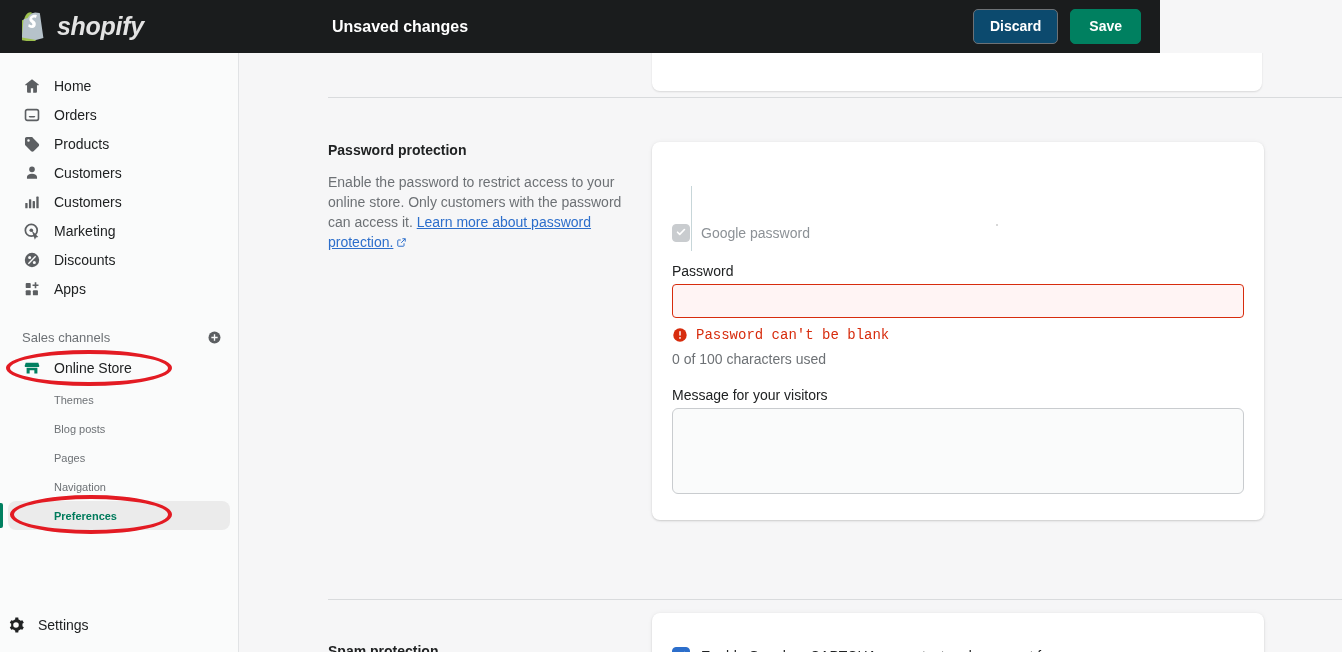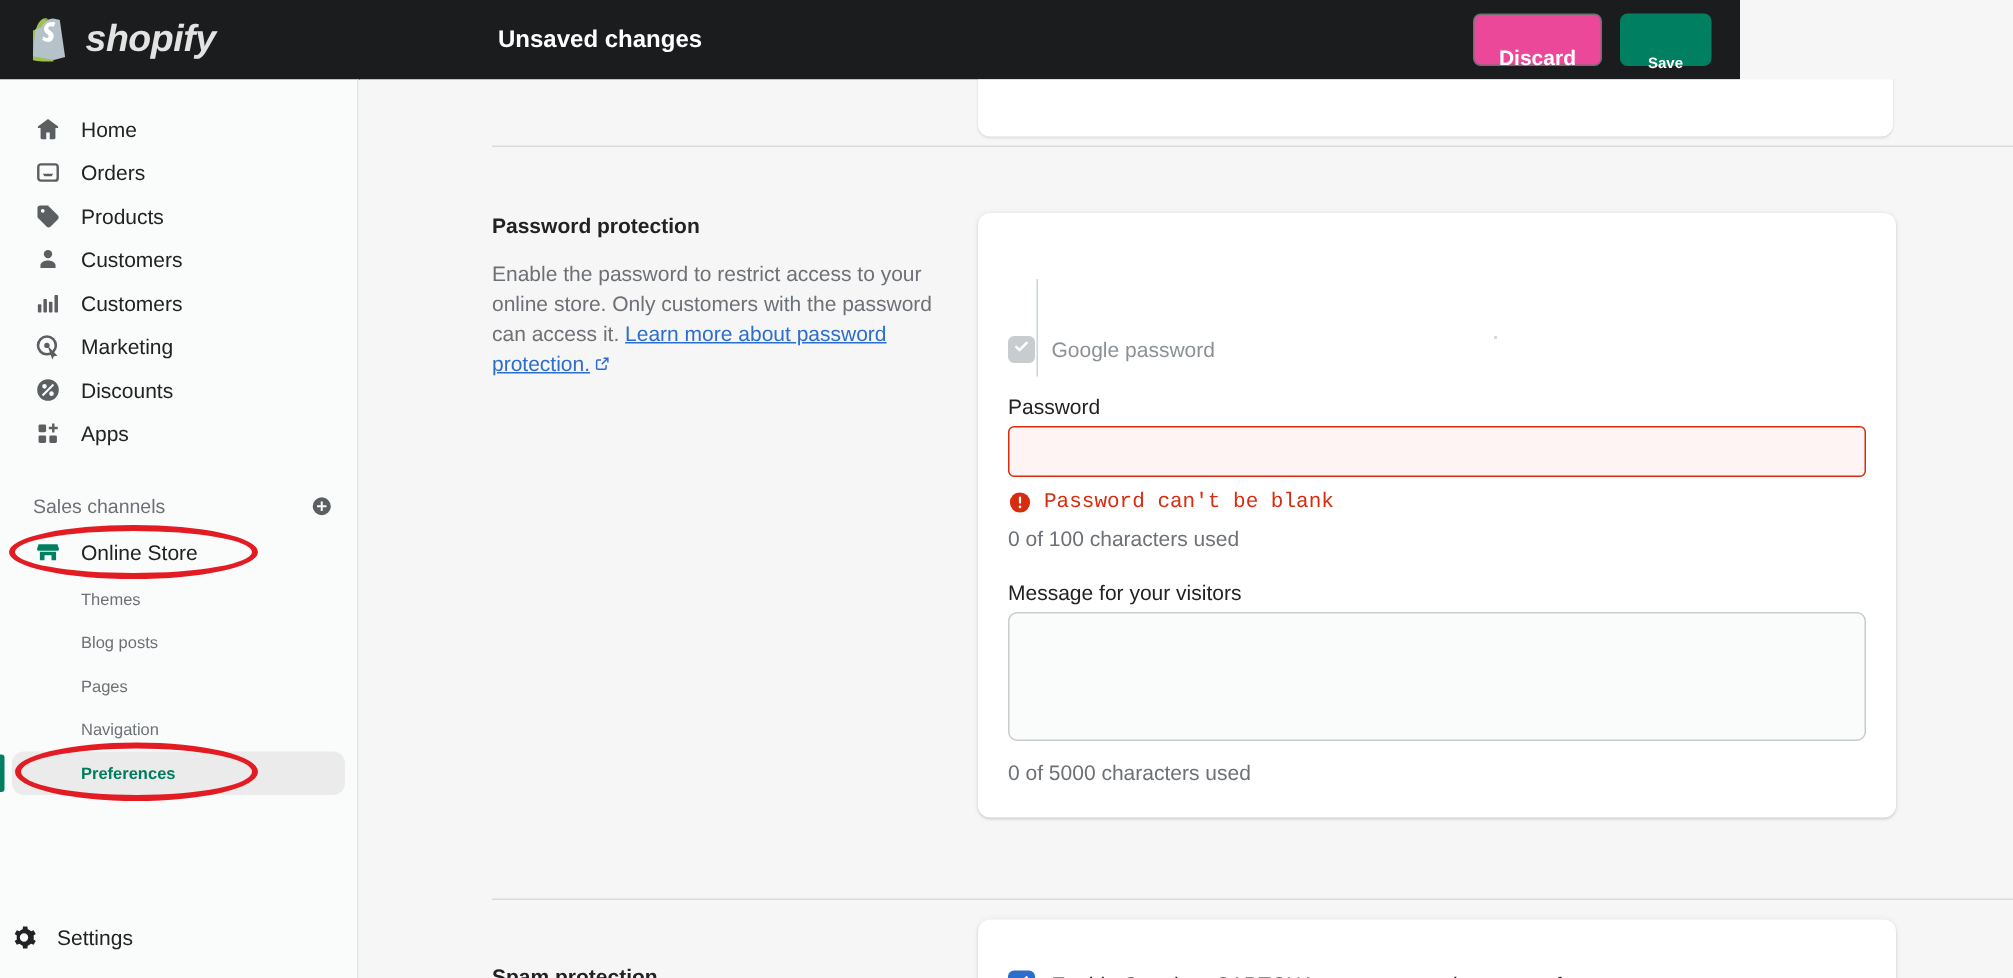--- a/index.html
+++ b/index.html
@@ -23,29 +23,29 @@
     color: #e3e3e3; font-size: 25px; font-style: italic; font-weight: 700;
     letter-spacing: -0.3px; line-height: 1;
   }
   .unsaved {
     color: #ffffff; font-size: 16px; font-weight: 700; margin-left: 20px;
   }
   .topbar-actions {
     position: absolute; right: 19px; top: 9px; display: flex; gap: 12px; align-items: center;
   }
   .btn-discard {
-    background: #ec4899; color: #ffffff; border: 1px solid #6d7175;
+    background: #0c4a6e; color: #ffffff; border: 1px solid #6d7175;
     border-radius: 5px; font-size: 14px; font-weight: 600;
-    padding: 12px 16px; height: 35px; line-height: 33px; cursor: pointer;
+    padding: 0 16px; height: 35px; line-height: 33px; cursor: pointer;
     font-family: inherit;
   }
   .btn-save {
     background: #008060; color: #ffffff; border: 1px solid #008060;
-    border-radius: 5px; font-size: 10px; font-weight: 600;
-    padding: 16px 18px; height: 35px; line-height: 33px; cursor: pointer;
+    border-radius: 5px; font-size: 14px; font-weight: 600;
+    padding: 0 18px; height: 35px; line-height: 33px; cursor: pointer;
     font-family: inherit;
   }
 
   
   .sidebar {
     position: absolute; left: 0; top: 53px; width: 239px; height: 599px;
     background: #fafbfb; border-right: 1px solid #e1e3e5;
   }
   .nav-item {
     display: flex; align-items: center; height: 29px; margin: 0 8px;
@@ -387,21 +387,20 @@
                     </svg>
                 </span>
                 <span class="err-txt">Password can't be blank</span>
               </div>
               <div class="helper">0 of 100 characters used</div>
             </div>
 
             <div style="margin-top:20px;">
               <div class="field-label">Message for your visitors</div>
               <textarea class="ta" placeholder="" style=""></textarea>
-              <div class="helper">0 of 5000 characters used</div>
             </div>
 
           </div>
         </div>
       </div>
 
       <div class="divider" style="position:absolute; left:88px; top:546px; width:1022px;"></div>
 
       <div class="row" style="position:absolute; left:88px; top:560px; width:1022px;">
         <div class="row-left" style="padding-top:30px;">

